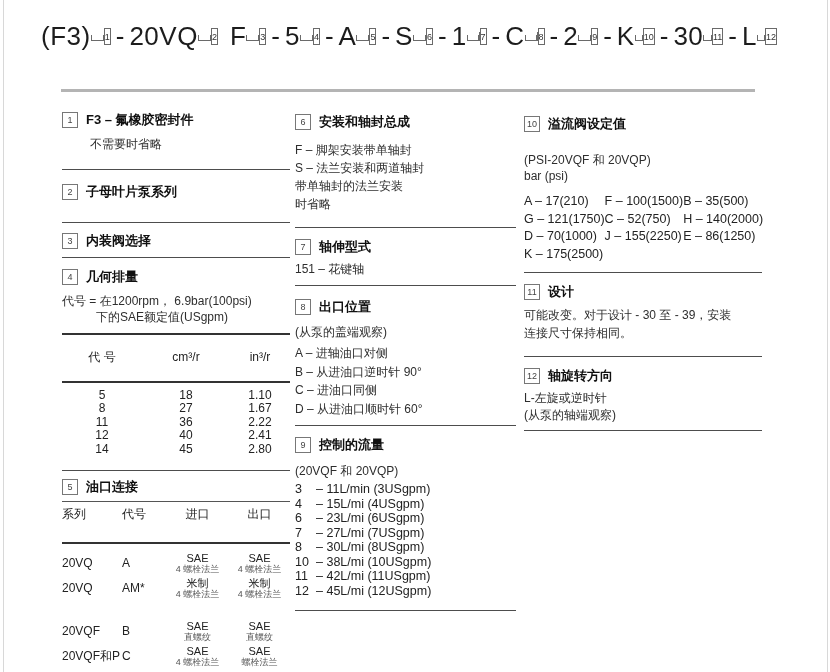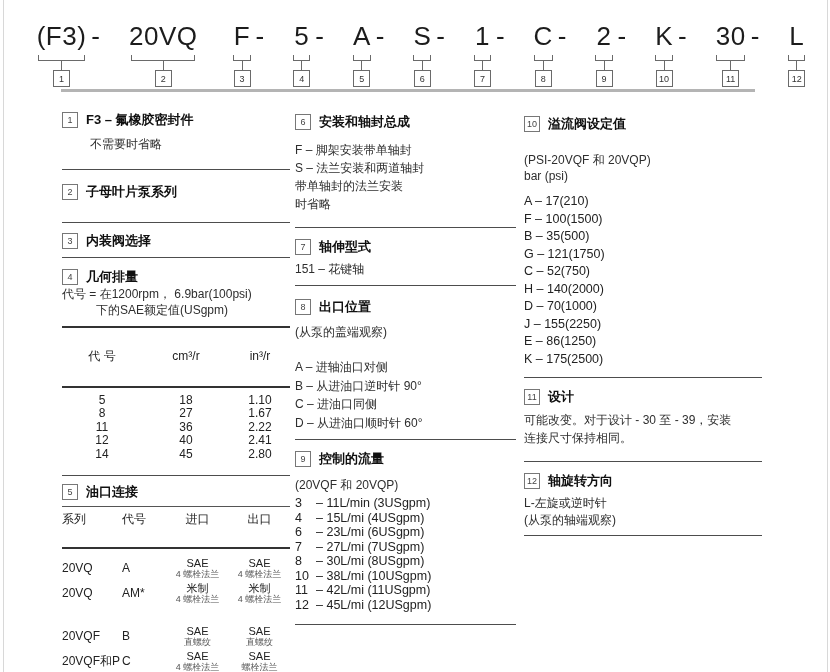--- a/index.html
+++ b/index.html
@@ -13,21 +13,21 @@
   .edge-right { right:2px; }
 
   
   .code-diagram {
     position:absolute; top:21px; left:0; width:818px;
     display:flex; justify-content:center; align-items:flex-start;
   }
   .tok { font-size:26px; color:#1c1c1c; letter-spacing:.5px; white-space:nowrap; }
   .sep { font-size:26px; color:#1c1c1c; padding:0 5px; }
   .spacer { width:12px; }
-  .seg { display:flex; flex-direction:column; align-items:center;margin-left:24px; }
+  .seg { display:flex; flex-direction:row; align-items:center; }
   .bracket { width:90%; height:5px; border:1px solid #6a6a6a; border-top:none; margin-top:3px; }
   .stem { width:1px; height:9px; background:#6a6a6a; }
   .nbox {
     width:15px; height:15px; border:1px solid #6a6a6a; font-size:9px; color:#333;
     display:flex; align-items:center; justify-content:center; background:#fff;
   }
 
   .thick-rule { position:absolute; top:89px; left:61px; width:694px; height:3px; background:#b4b4b4; }
 
   
@@ -42,36 +42,36 @@
     display:flex; align-items:center; justify-content:center;
   }
   .sec-title { font-size:13px; font-weight:bold; color:#101010; }
   .line { font-size:12px; color:#2e2e2e; line-height:16px; white-space:nowrap; }
   .rule { border-top:1px solid #4d4d4d; height:0; }
 
   
   .t4-rule { border-top:2px solid #333; }
   .t4-row { display:grid; grid-template-columns:80px 88px 60px; }
   .t4-row > div { text-align:center; font-size:12px; line-height:13.5px; }
-  .t4-head > div { padding:22px 0; }
+  .t4-head > div { padding:16px 0; }
 
   
   .t5-row { display:grid; grid-template-columns:60px 44px 63px 61px; align-items:center; }
   .t5-row > div { font-size:12px; }
   .t5-head > div { padding:4px 0 19px 0; }
   .t5-cell2 { text-align:center; }
   .t5-l1 { font-size:11px; line-height:12px; }
   .t5-l2 { font-size:9px; line-height:10px; color:#555; }
   .t5-series { white-space:nowrap; }
 
   
   .flow-line { display:grid; grid-template-columns:21px 1fr; font-size:12.5px; line-height:14.5px; }
 
   
-  .relief-grid { display:grid; grid-template-columns:1fr; font-size:12.5px; }
+  .relief-grid { display:grid; grid-template-columns:1fr 1fr 1fr; font-size:12.5px; }
   .relief-grid > div { line-height:17.5px; white-space:nowrap; }
 </style>
 </head>
 <body>
 
 <div class="page">
   <div class="edge edge-left"></div>
   <div class="edge edge-right"></div>
 
   <div class="code-diagram">
@@ -187,21 +187,21 @@
         <span class="sec-title">内装阀选择</span>
       </div>
     </div>
     <div class="rule" style="margin-top:7px"></div>
 
     <div class="sec" style="margin-top:10px">
       <div class="sec-head">
         <span class="nbox2">4</span>
         <span class="sec-title">几何排量</span>
       </div>
-      <div class="line" style="">代号 = 在1200rpm， 6.9bar(100psi)</div>
+      <div class="line" style="margin-top:7px">代号 = 在1200rpm， 6.9bar(100psi)</div>
       <div class="line" style="margin-left:34px">下的SAE额定值(USgpm)</div>
 
       <div class="t4-rule" style="margin-top:8px"></div>
       <div class="t4-row t4-head">
         <div>代 号</div>
         <div>cm³/r</div>
         <div>in³/r</div>
       </div>
       <div class="t4-rule"></div>
       <div style="margin-top:6px">
@@ -326,21 +326,21 @@
       </div>
     </div>
     <div class="rule" style="margin-top:8px"></div>
 
     <div class="sec" style="margin-top:12px">
       <div class="sec-head">
         <span class="nbox2">8</span>
         <span class="sec-title">出口位置</span>
       </div>
       <div class="line" style="margin-top:8px">(从泵的盖端观察)</div>
-      <div style="margin-top:18px">
+      <div style="margin-top:4px">
         <div class="line" style="line-height:18.5px">A – 进轴油口对侧</div>
         <div class="line" style="line-height:18.5px">B – 从进油口逆时针 90°</div>
         <div class="line" style="line-height:18.5px">C – 进油口同侧</div>
         <div class="line" style="line-height:18.5px">D – 从进油口顺时针 60°</div>
       </div>
     </div>
     <div class="rule" style="margin-top:7px"></div>
 
     <div class="sec" style="margin-top:10px">
       <div class="sec-head">

